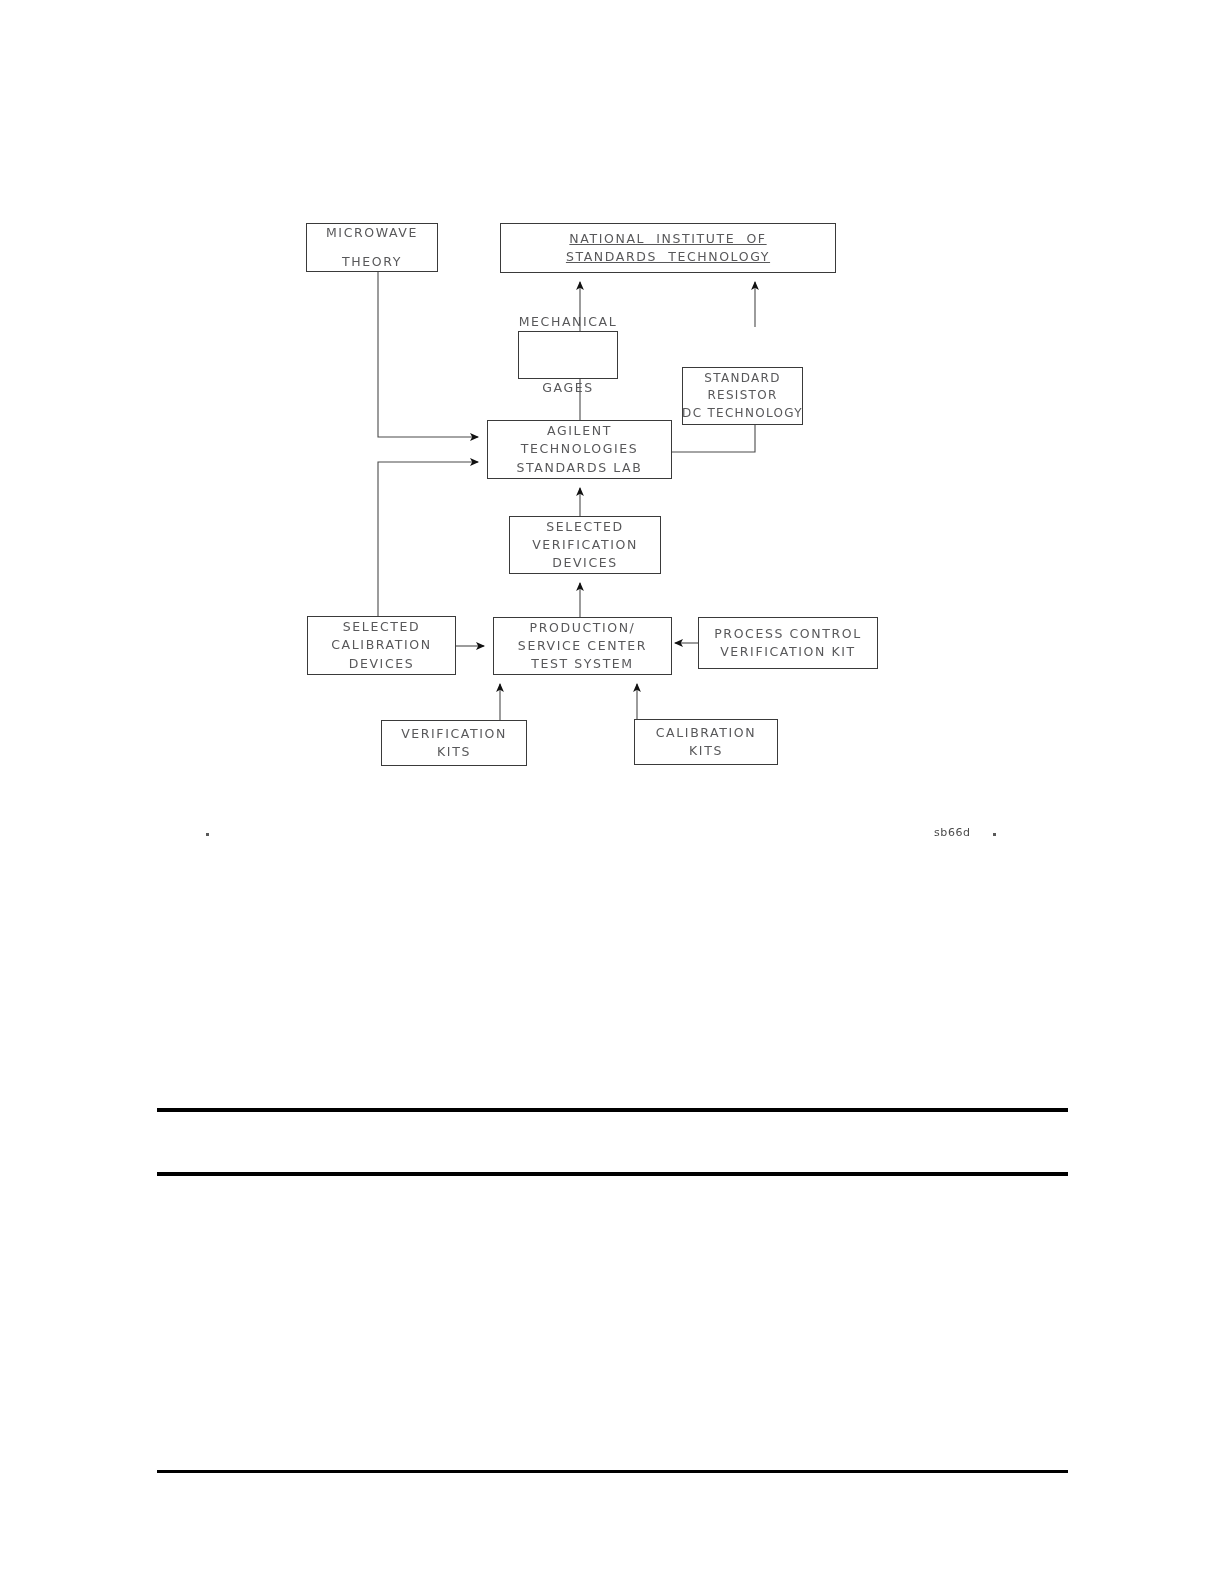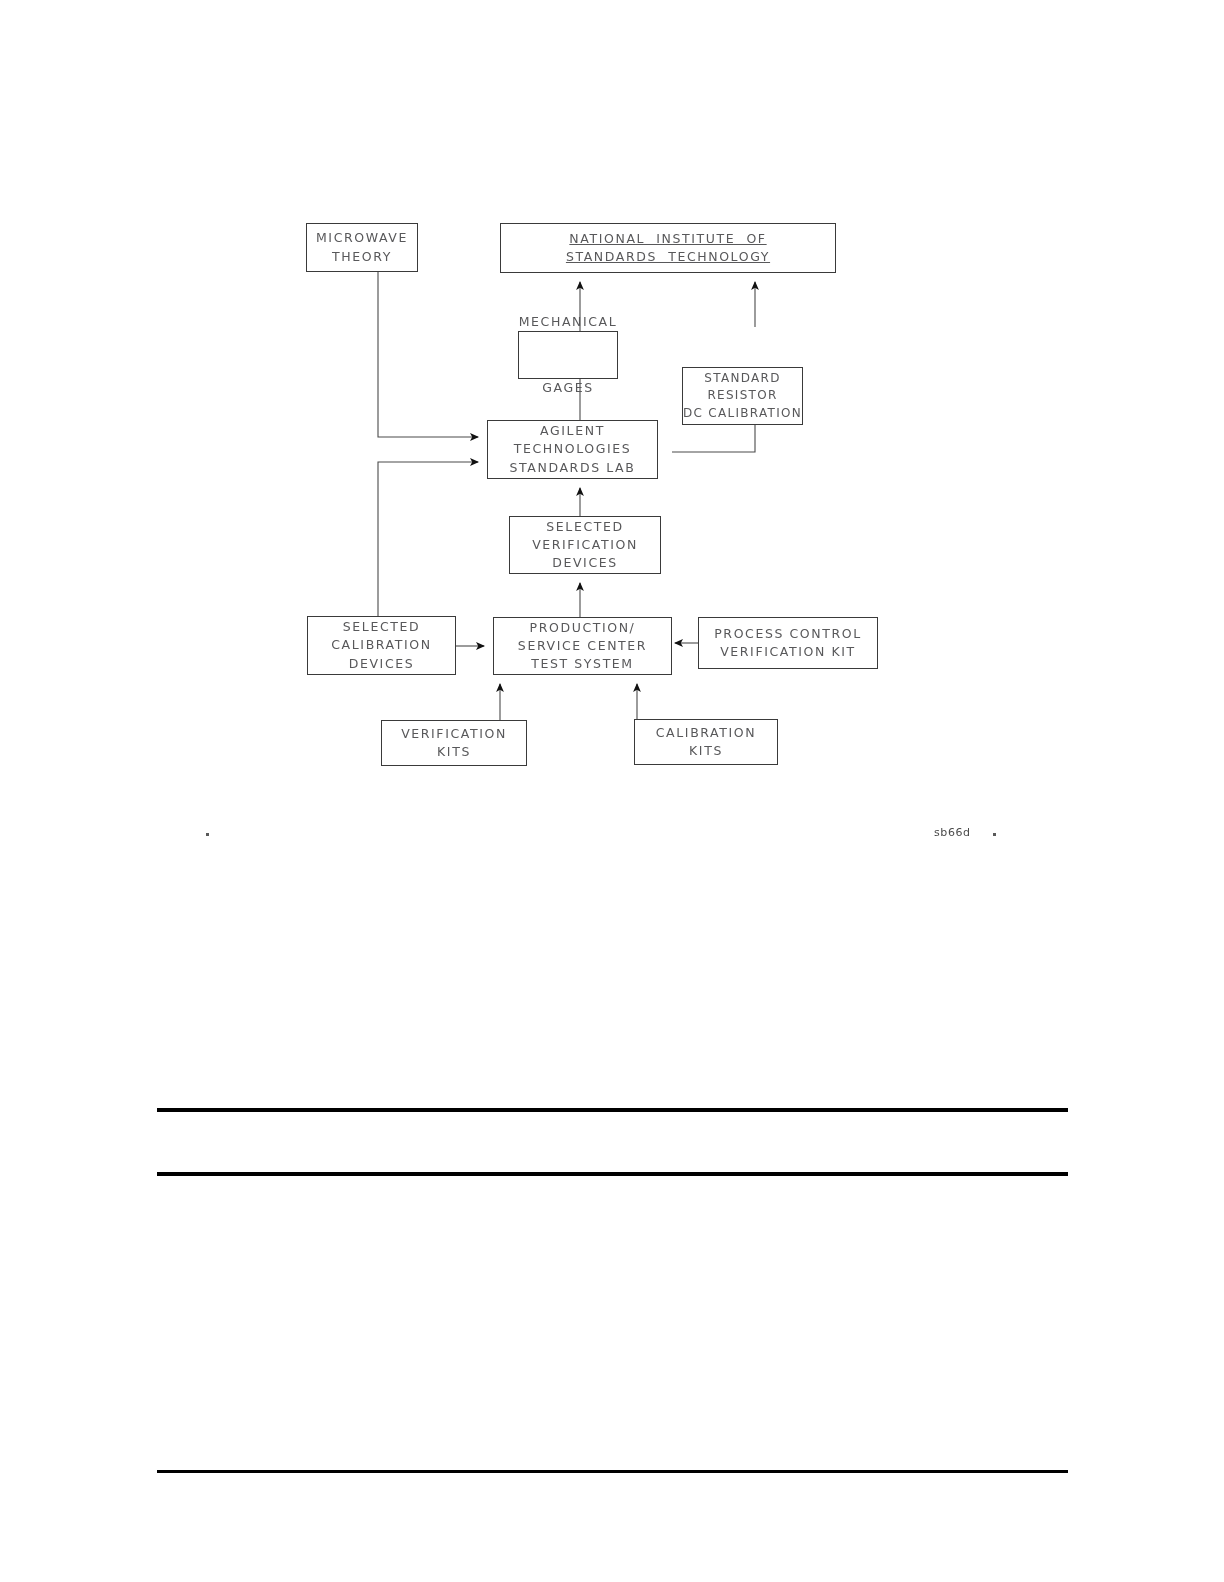--- a/index.html
+++ b/index.html
@@ -109,42 +109,42 @@
       <path d="M456,646 L484,646" marker-end="url(#ah)"></path>
 
       <path d="M698,643 L675,643" marker-end="url(#ah)"></path>
 
       <path d="M500,720 L500,684" marker-end="url(#ah)"></path>
 
       <path d="M637,719 L637,684" marker-end="url(#ah)"></path>
     </g>
   </svg>
 
-  <div class="node" style="left:306px; top:223px; width:112px; height:49px;">
+  <div class="node" style="left:306px; top:223px; width:132px; height:49px;justify-content:space-between;">
     <span class="ln">MICROWAVE</span>
     <span class="ln">THEORY</span>
   </div>
 
   <div class="node" style="left:500px; top:223px; width:336px; height:50px;text-decoration:underline;">
     <span class="ln">NATIONAL  INSTITUTE  OF</span>
     <span class="ln">STANDARDS  TECHNOLOGY</span>
   </div>
 
   <div class="node" style="left:518px; top:331px; width:100px; height:48px;gap:48px;">
     <span class="ln">MECHANICAL</span>
     <span class="ln">GAGES</span>
   </div>
 
   <div class="node" style="left:682px; top:327px; width:121px; height:58px; letter-spacing:1.3px; font-size:12px;margin-top:40px;">
     <span class="ln">STANDARD</span>
     <span class="ln">RESISTOR</span>
-    <span class="ln">DC CALIBRATION</span>
+    <span class="ln">DC TECHNOLOGY</span>
   </div>
 
-  <div class="node" style="left:487px; top:420px; width:171px; height:59px;">
+  <div class="node" style="left:487px; top:420px; width:185px; height:59px;">
     <span class="ln">AGILENT</span>
     <span class="ln">TECHNOLOGIES</span>
     <span class="ln">STANDARDS LAB</span>
   </div>
 
   <div class="node" style="left:509px; top:516px; width:152px; height:58px;">
     <span class="ln">SELECTED</span>
     <span class="ln">VERIFICATION</span>
     <span class="ln">DEVICES</span>
   </div>

